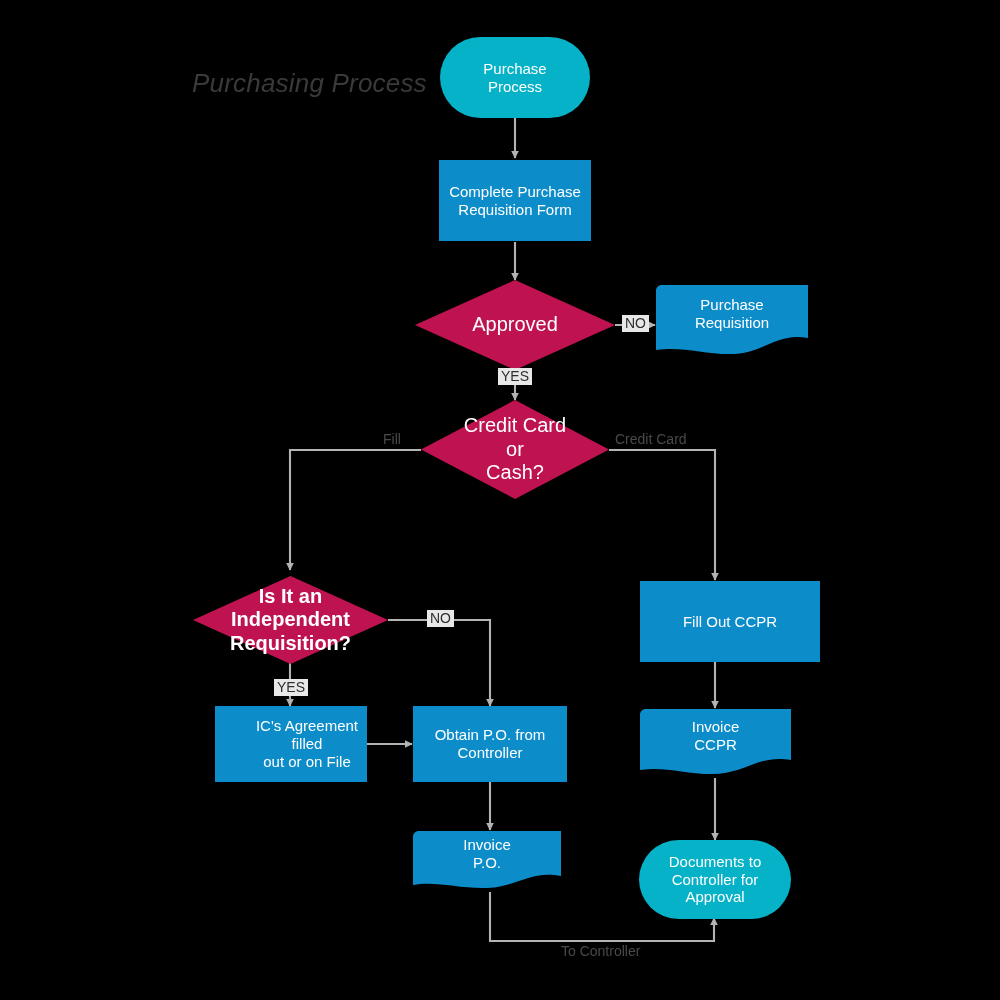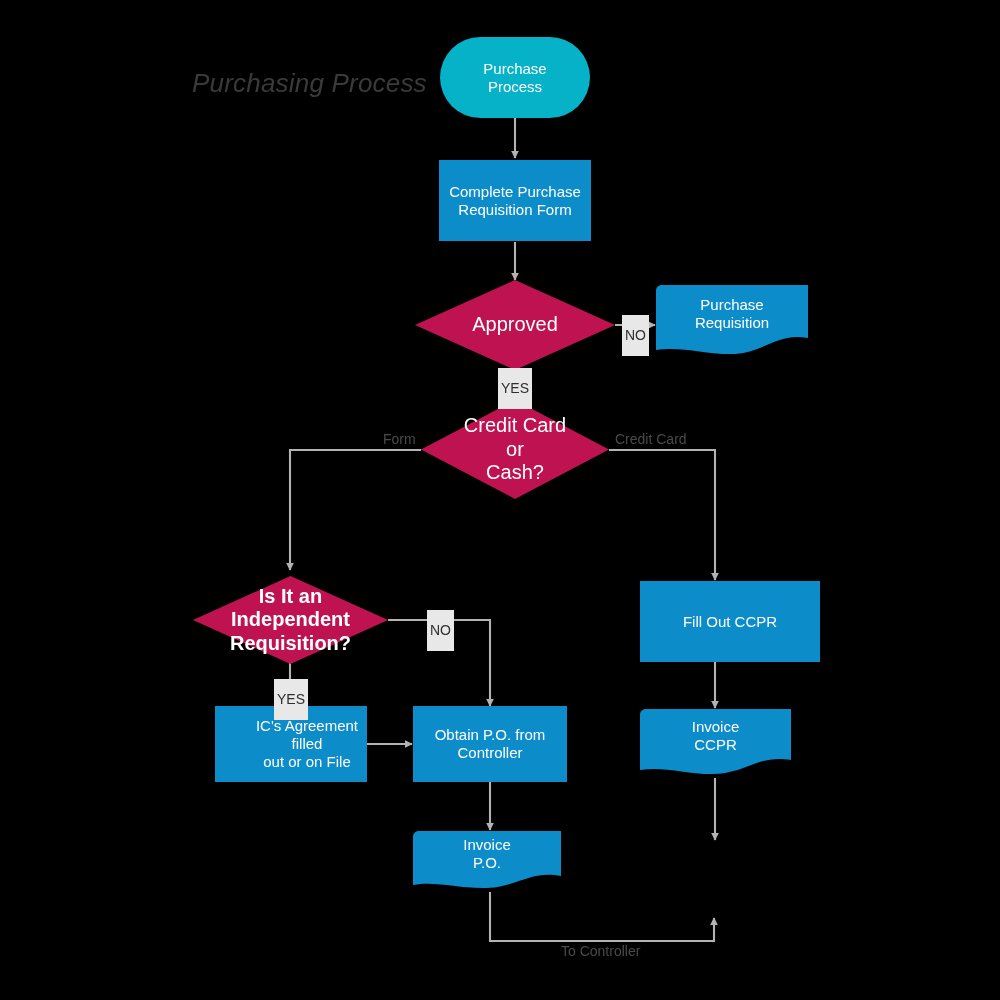--- a/index.html
+++ b/index.html
@@ -90,21 +90,21 @@
     font-size: 26px;
     letter-spacing: 0.2px;
     white-space: nowrap;
   }
   
   .edge-label {
     position: absolute;
     font-size: 14px;
     color: #2f2f2f;
     background: #e8e8e8;
-    padding: 13px 3px;
+    padding: 1px 3px;
     line-height: 1.1;
     white-space: nowrap;
     z-index: 4;
   }
   .edge-label.plain {
     background: transparent;
     color: #4a4a4a;
     padding: 0;
   }
 </style>
@@ -211,26 +211,31 @@
   </div>
 
   <div class="node n-document" style="left:413px; top:830px; width:148px; height:62px;">
     <svg class="docshape" viewBox="0 0 148 62" preserveAspectRatio="none">
       <path d="M6,1 L148,1 L148,46 C116,40 104,58 70,58 C42,58 23,51 0,55 L0,7 C0,3.5 2.5,1 6,1 Z" fill="#0d8cca"></path>
     </svg>
     <span class="txt">Invoice
 P.O.</span>
   </div>
 
+  <div class="node n-terminator" style="left:639px; top:840px; width:152px; height:79px;">
+    <span class="txt">Documents to
+Controller for
+Approval</span>
+  </div>
 
   <div class="edge-label" style="left:622px; top:315px;">NO</div>
 
   <div class="edge-label" style="left:498px; top:368px;">YES</div>
 
-  <div class="edge-label plain" style="left:383px; top:432px;">Form</div>
+  <div class="edge-label plain" style="left:383px; top:432px;">Fill</div>
 
   <div class="edge-label plain" style="left:615px; top:432px;">Credit Card</div>
 
   <div class="edge-label" style="left:427px; top:610px;">NO</div>
 
   <div class="edge-label" style="left:274px; top:679px;">YES</div>
 
   <div class="edge-label plain" style="left:561px; top:944px;">To Controller</div>
 
 </div>

